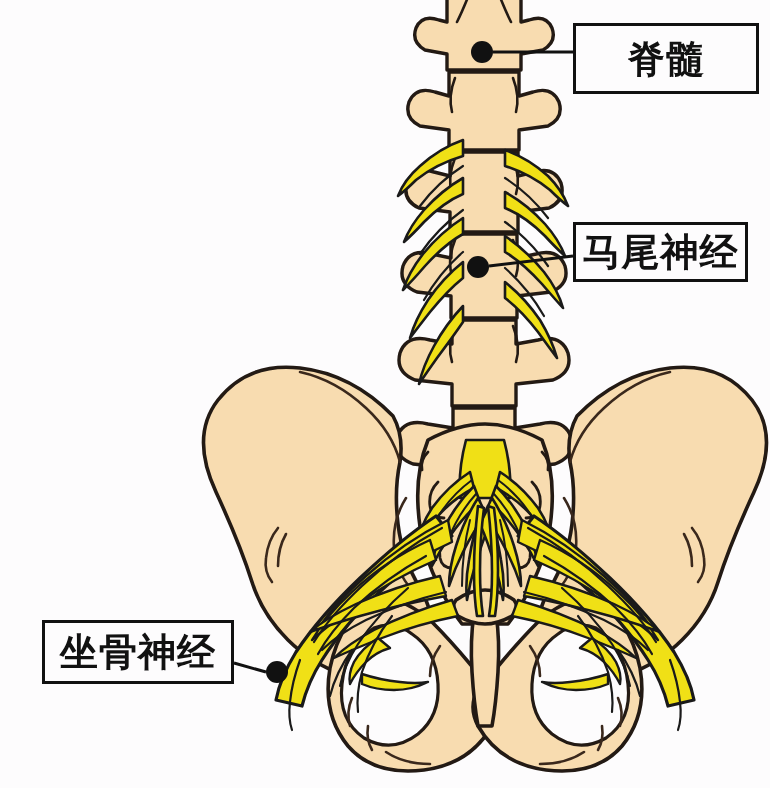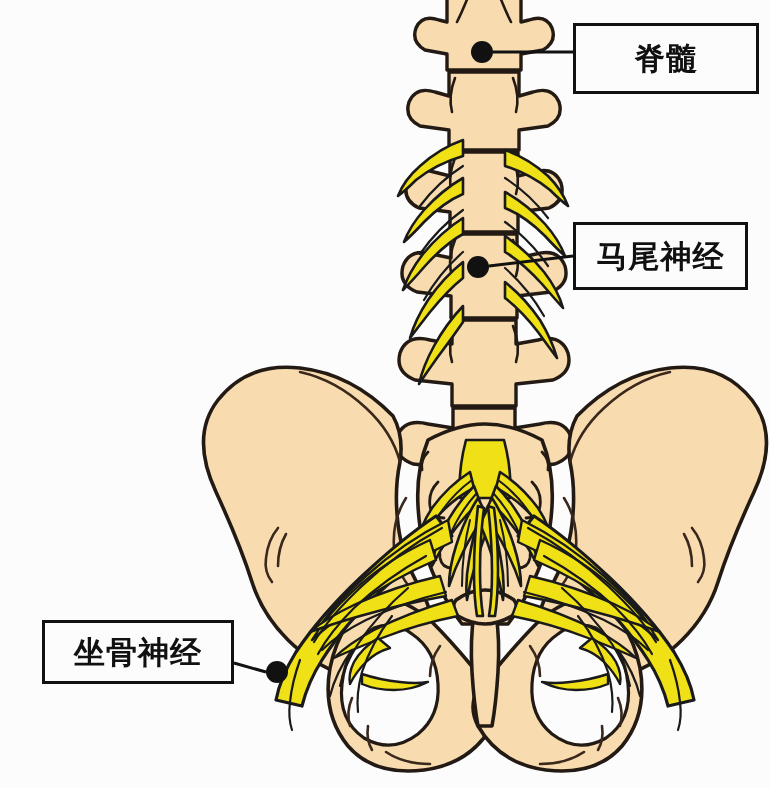--- a/index.html
+++ b/index.html
@@ -26,29 +26,29 @@
     position: absolute;
     border: 3px solid #111111;
     background: #fdfcfd;
     display: flex;
     align-items: center;
     justify-content: center;
     box-sizing: border-box;
   }
   .label-text {
     font-family: "DejaVu Sans", "Liberation Sans", sans-serif;
-    font-size: 31px;
+    font-size: 38px;
     font-weight: 700;
     color: #111111;
     letter-spacing: 1px;
     line-height: 1;
     white-space: nowrap;
   }
   #label-spinal-cord { left: 573px; top: 23px;  width: 186px; height: 71px; }
-  #label-cauda-equina { left: 573px; top: 222px; width: 175px; height: 68px; }
+  #label-cauda-equina { left: 573px; top: 222px; width: 175px; height: 60px; }
   #label-sciatic-nerve { left: 42px; top: 620px; width: 192px; height: 64px; }
 </style>
 </head>
 <body>
 
 <div id="page">
 
   <svg id="anatomy-svg" viewBox="0 0 770 788">
     <defs>
       <clipPath id="clip-page">

